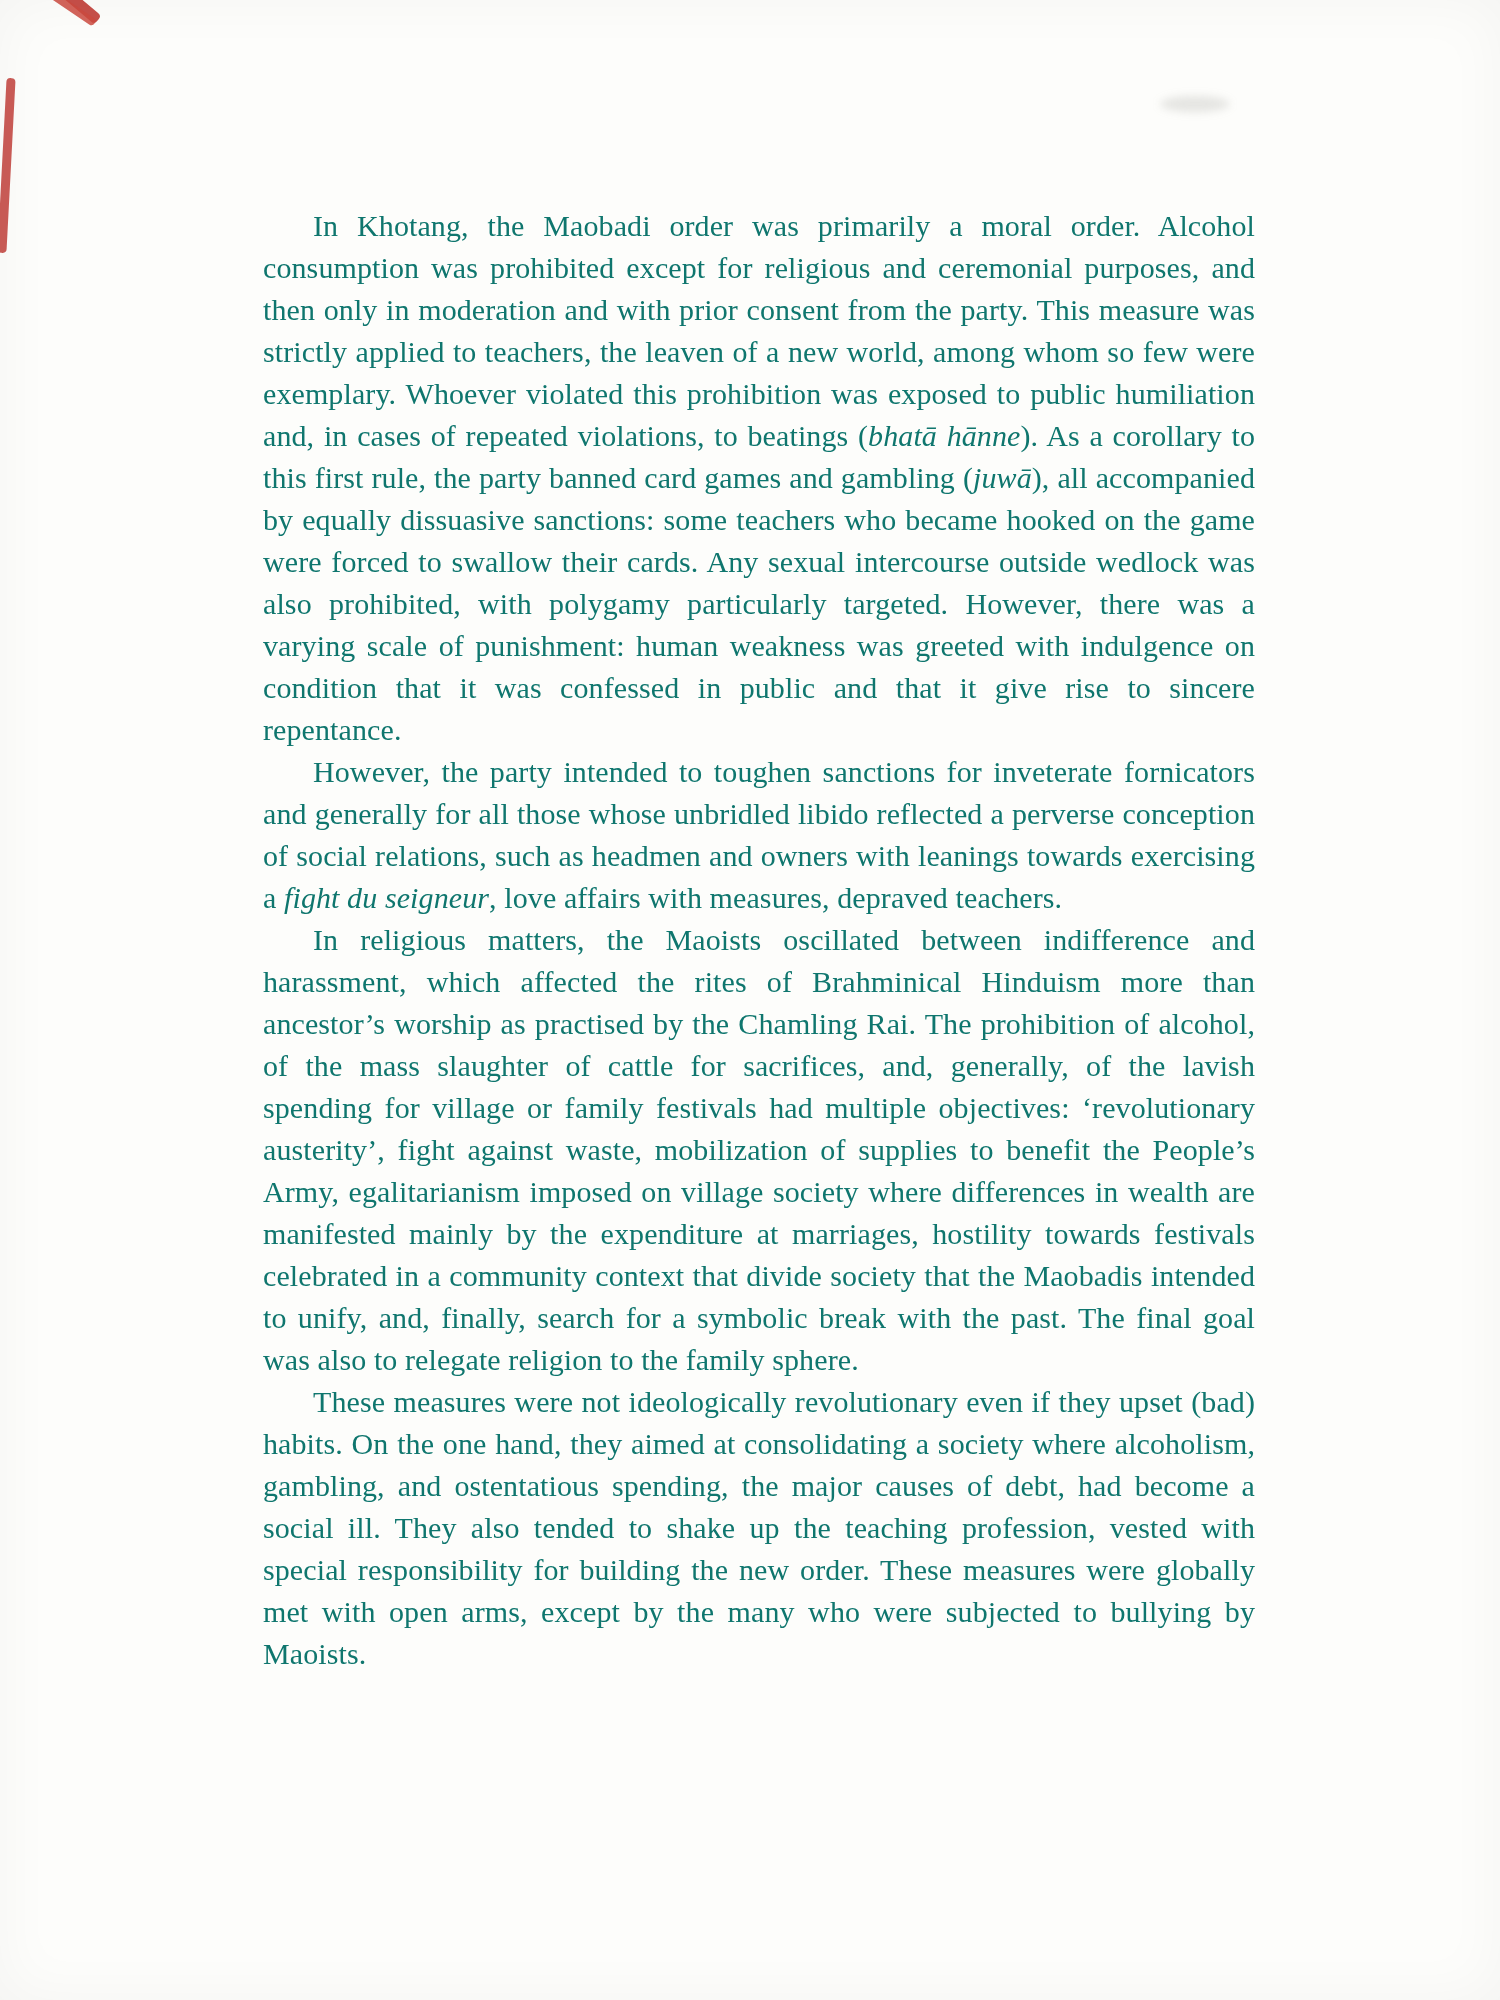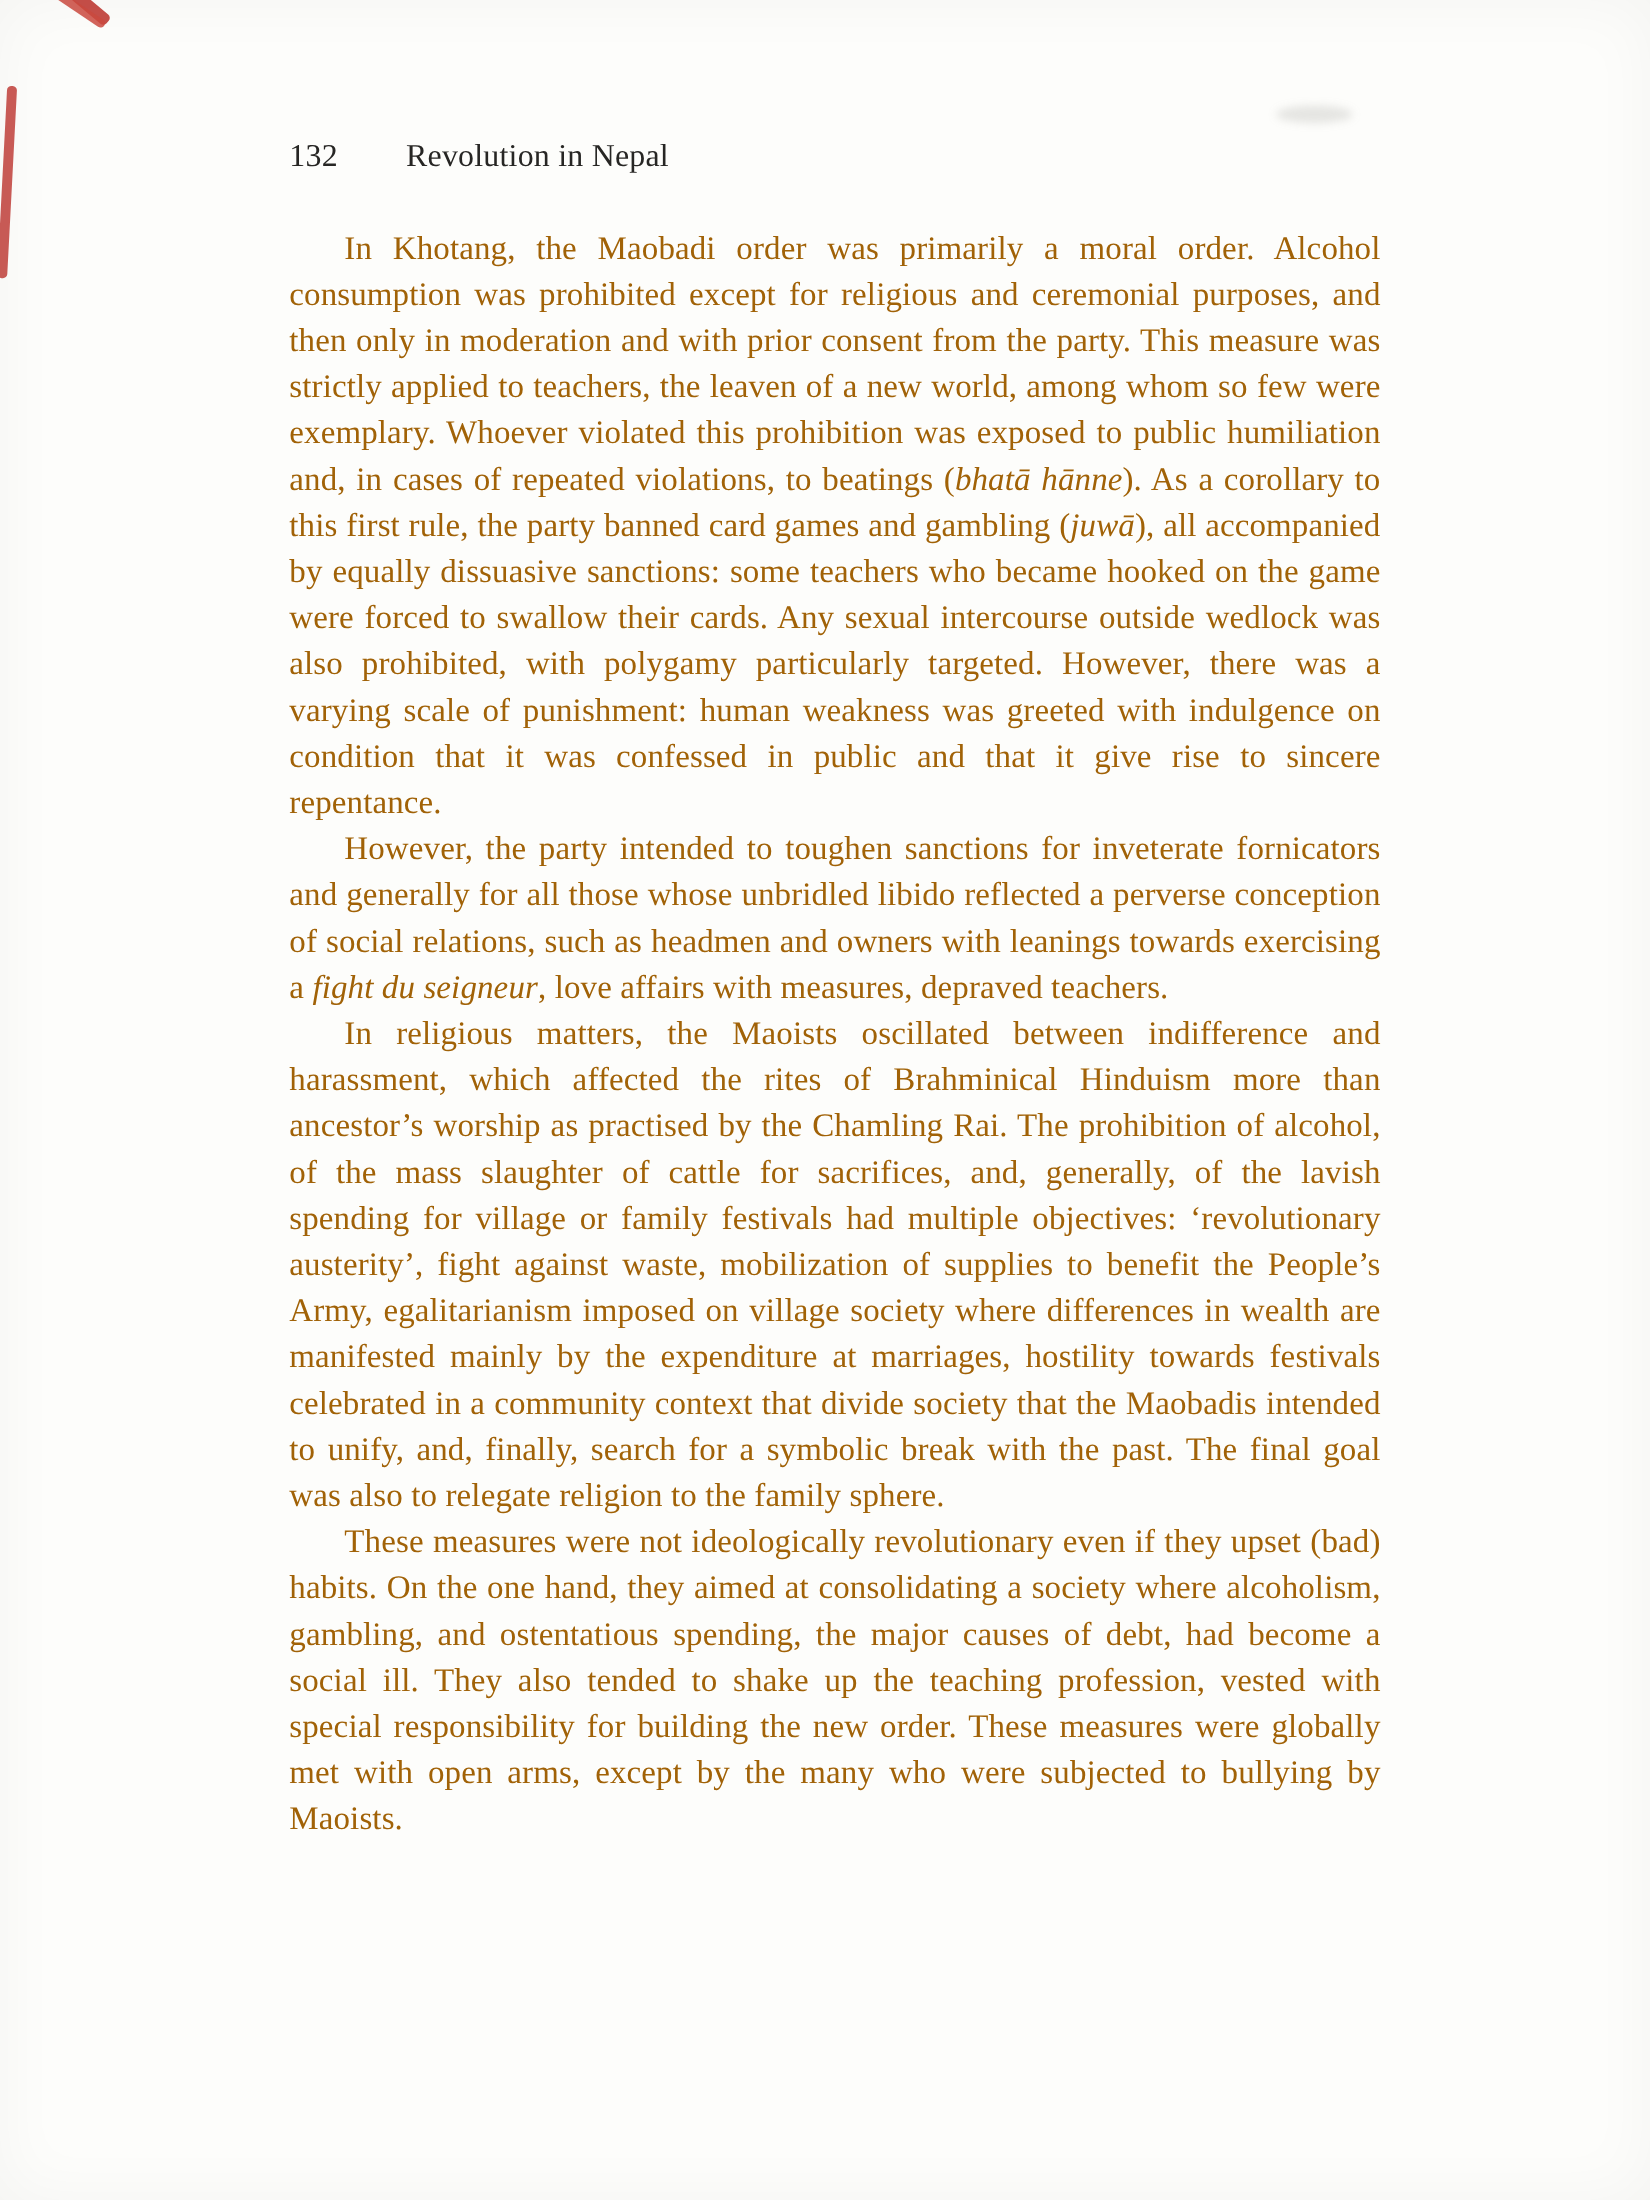--- a/index.html
+++ b/index.html
@@ -33,21 +33,21 @@
     color: #272624;
   }
   .running-title { margin-left: 62px; }
   .body-text {
     position: absolute;
     top: 205px;
     left: 263px;
     width: 992px;
     font-size: 30px;
     line-height: 42px;
-    color: #a16207;
+    color: #0f766e;
     text-align: justify;
     letter-spacing: 0.1px;
   }
   .body-text p { text-indent: 50px; }
   .body-text em { font-style: italic; }
 
   
   .red-mark {
     position: absolute;
     border-radius: 4px;
@@ -87,23 +87,20 @@
 </head>
 <body>
 
 <div class="page">
 
   <div class="red-mark mark-corner-a"></div>
   <div class="red-mark mark-corner-b"></div>
   <div class="red-mark mark-edge"></div>
   <div class="smudge"></div>
 
-  <header class="running-head">
-    <span class="page-number">132</span><span class="running-title">Revolution in Nepal</span>
-  </header>
 
   <main class="body-text">
 
     <p><span>In Khotang, the Maobadi order was primarily a moral order. Alcohol consumption was prohibited except for religious and ceremonial purposes, and then only in moderation and with prior consent from the party. This measure was strictly applied to teachers, the leaven of a new world, among whom so few were exemplary. Whoever violated this prohibition was exposed to public humiliation and, in cases of repeated violations, to beatings (</span><em>bhatā hānne</em><span>). As a corollary to this first rule, the party banned card games and gambling (</span><em>juwā</em><span>), all accompanied by equally dissuasive sanctions: some teachers who became hooked on the game were forced to swallow their cards. Any sexual intercourse outside wedlock was also prohibited, with polygamy particularly targeted. However, there was a varying scale of punishment: human weakness was greeted with indulgence on condition that it was confessed in public and that it give rise to sincere repentance.</span></p>
 
     <p><span>However, the party intended to toughen sanctions for inveterate fornicators and generally for all those whose unbridled libido reflected a perverse conception of social relations, such as headmen and owners with leanings towards exercising a </span><em>fight du seigneur</em><span>, love affairs with measures, depraved teachers.</span></p>
 
     <p><span>In religious matters, the Maoists oscillated between indifference and harassment, which affected the rites of Brahminical Hinduism more than ancestor’s worship as practised by the Chamling Rai. The prohibition of alcohol, of the mass slaughter of cattle for sacrifices, and, generally, of the lavish spending for village or family festivals had multiple objectives: ‘revolutionary austerity’, fight against waste, mobilization of supplies to benefit the People’s Army, egalitarianism imposed on village society where differences in wealth are manifested mainly by the expenditure at marriages, hostility towards festivals celebrated in a community context that divide society that the Maobadis intended to unify, and, finally, search for a symbolic break with the past. The final goal was also to relegate religion to the family sphere.</span></p>
 
     <p><span>These measures were not ideologically revolutionary even if they upset (bad) habits. On the one hand, they aimed at consolidating a society where alcoholism, gambling, and ostentatious spending, the major causes of debt, had become a social ill. They also tended to shake up the teaching profession, vested with special responsibility for building the new order. These measures were globally met with open arms, except by the many who were subjected to bullying by Maoists.</span></p>

